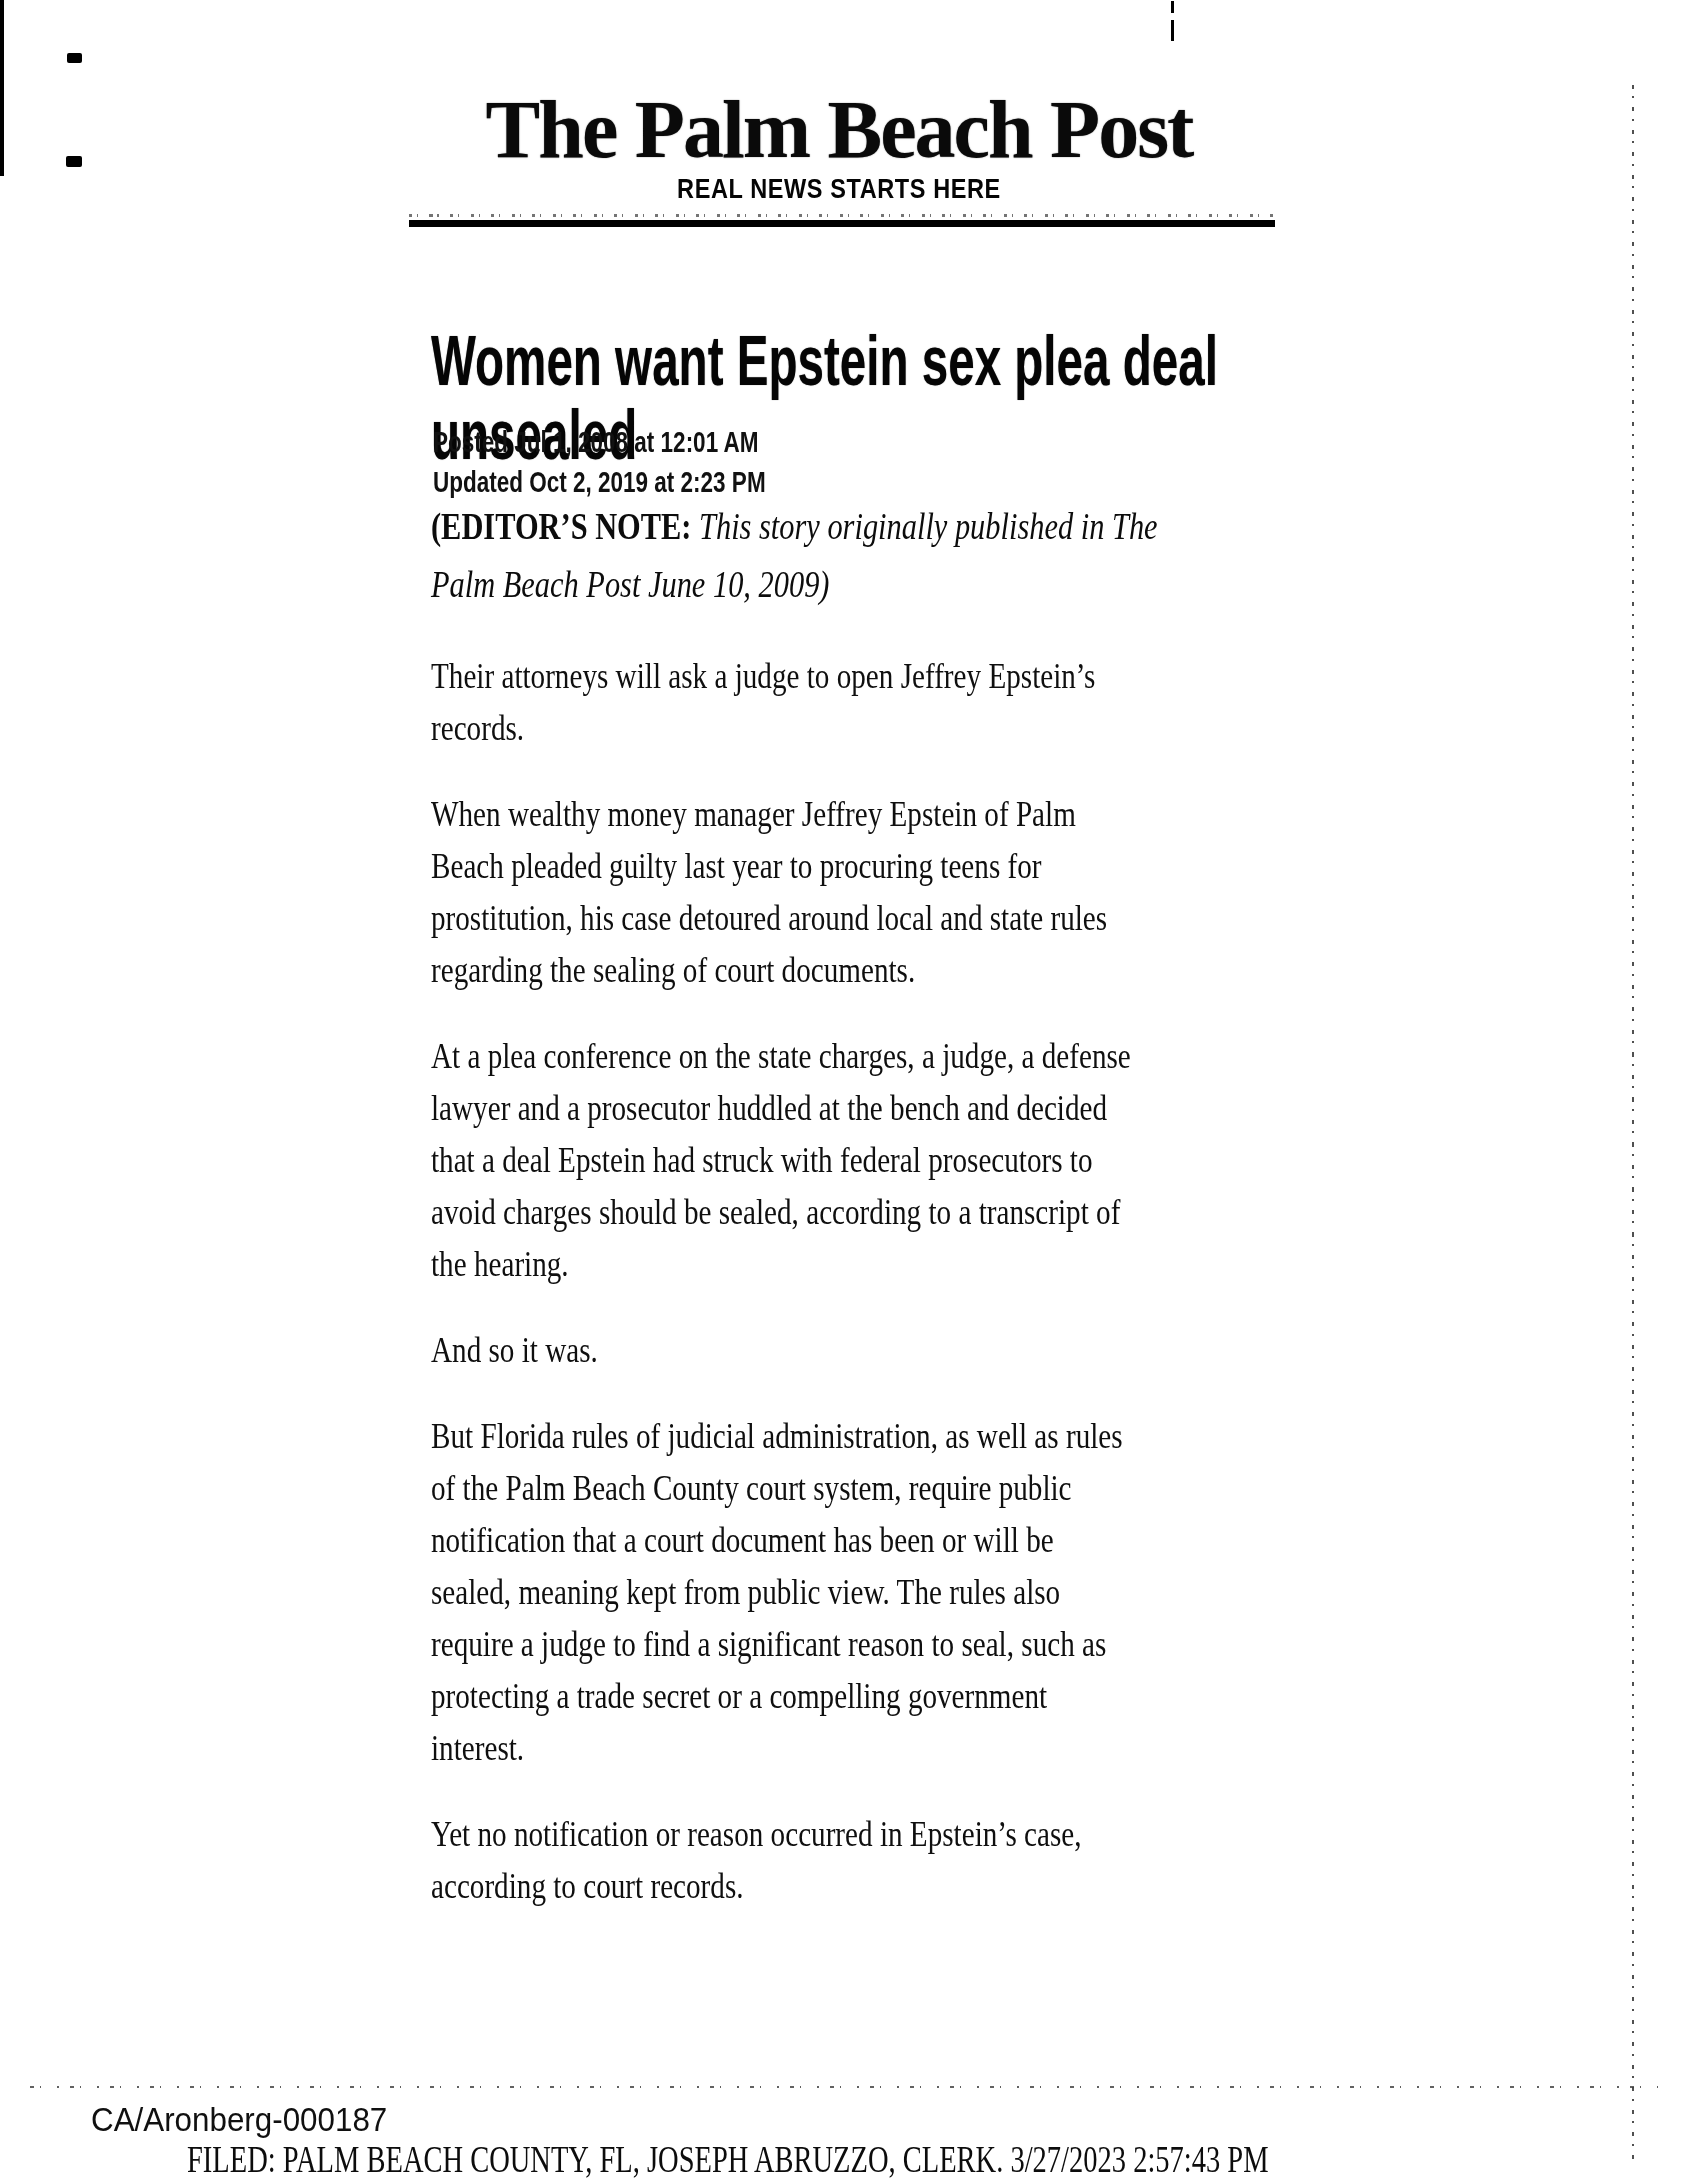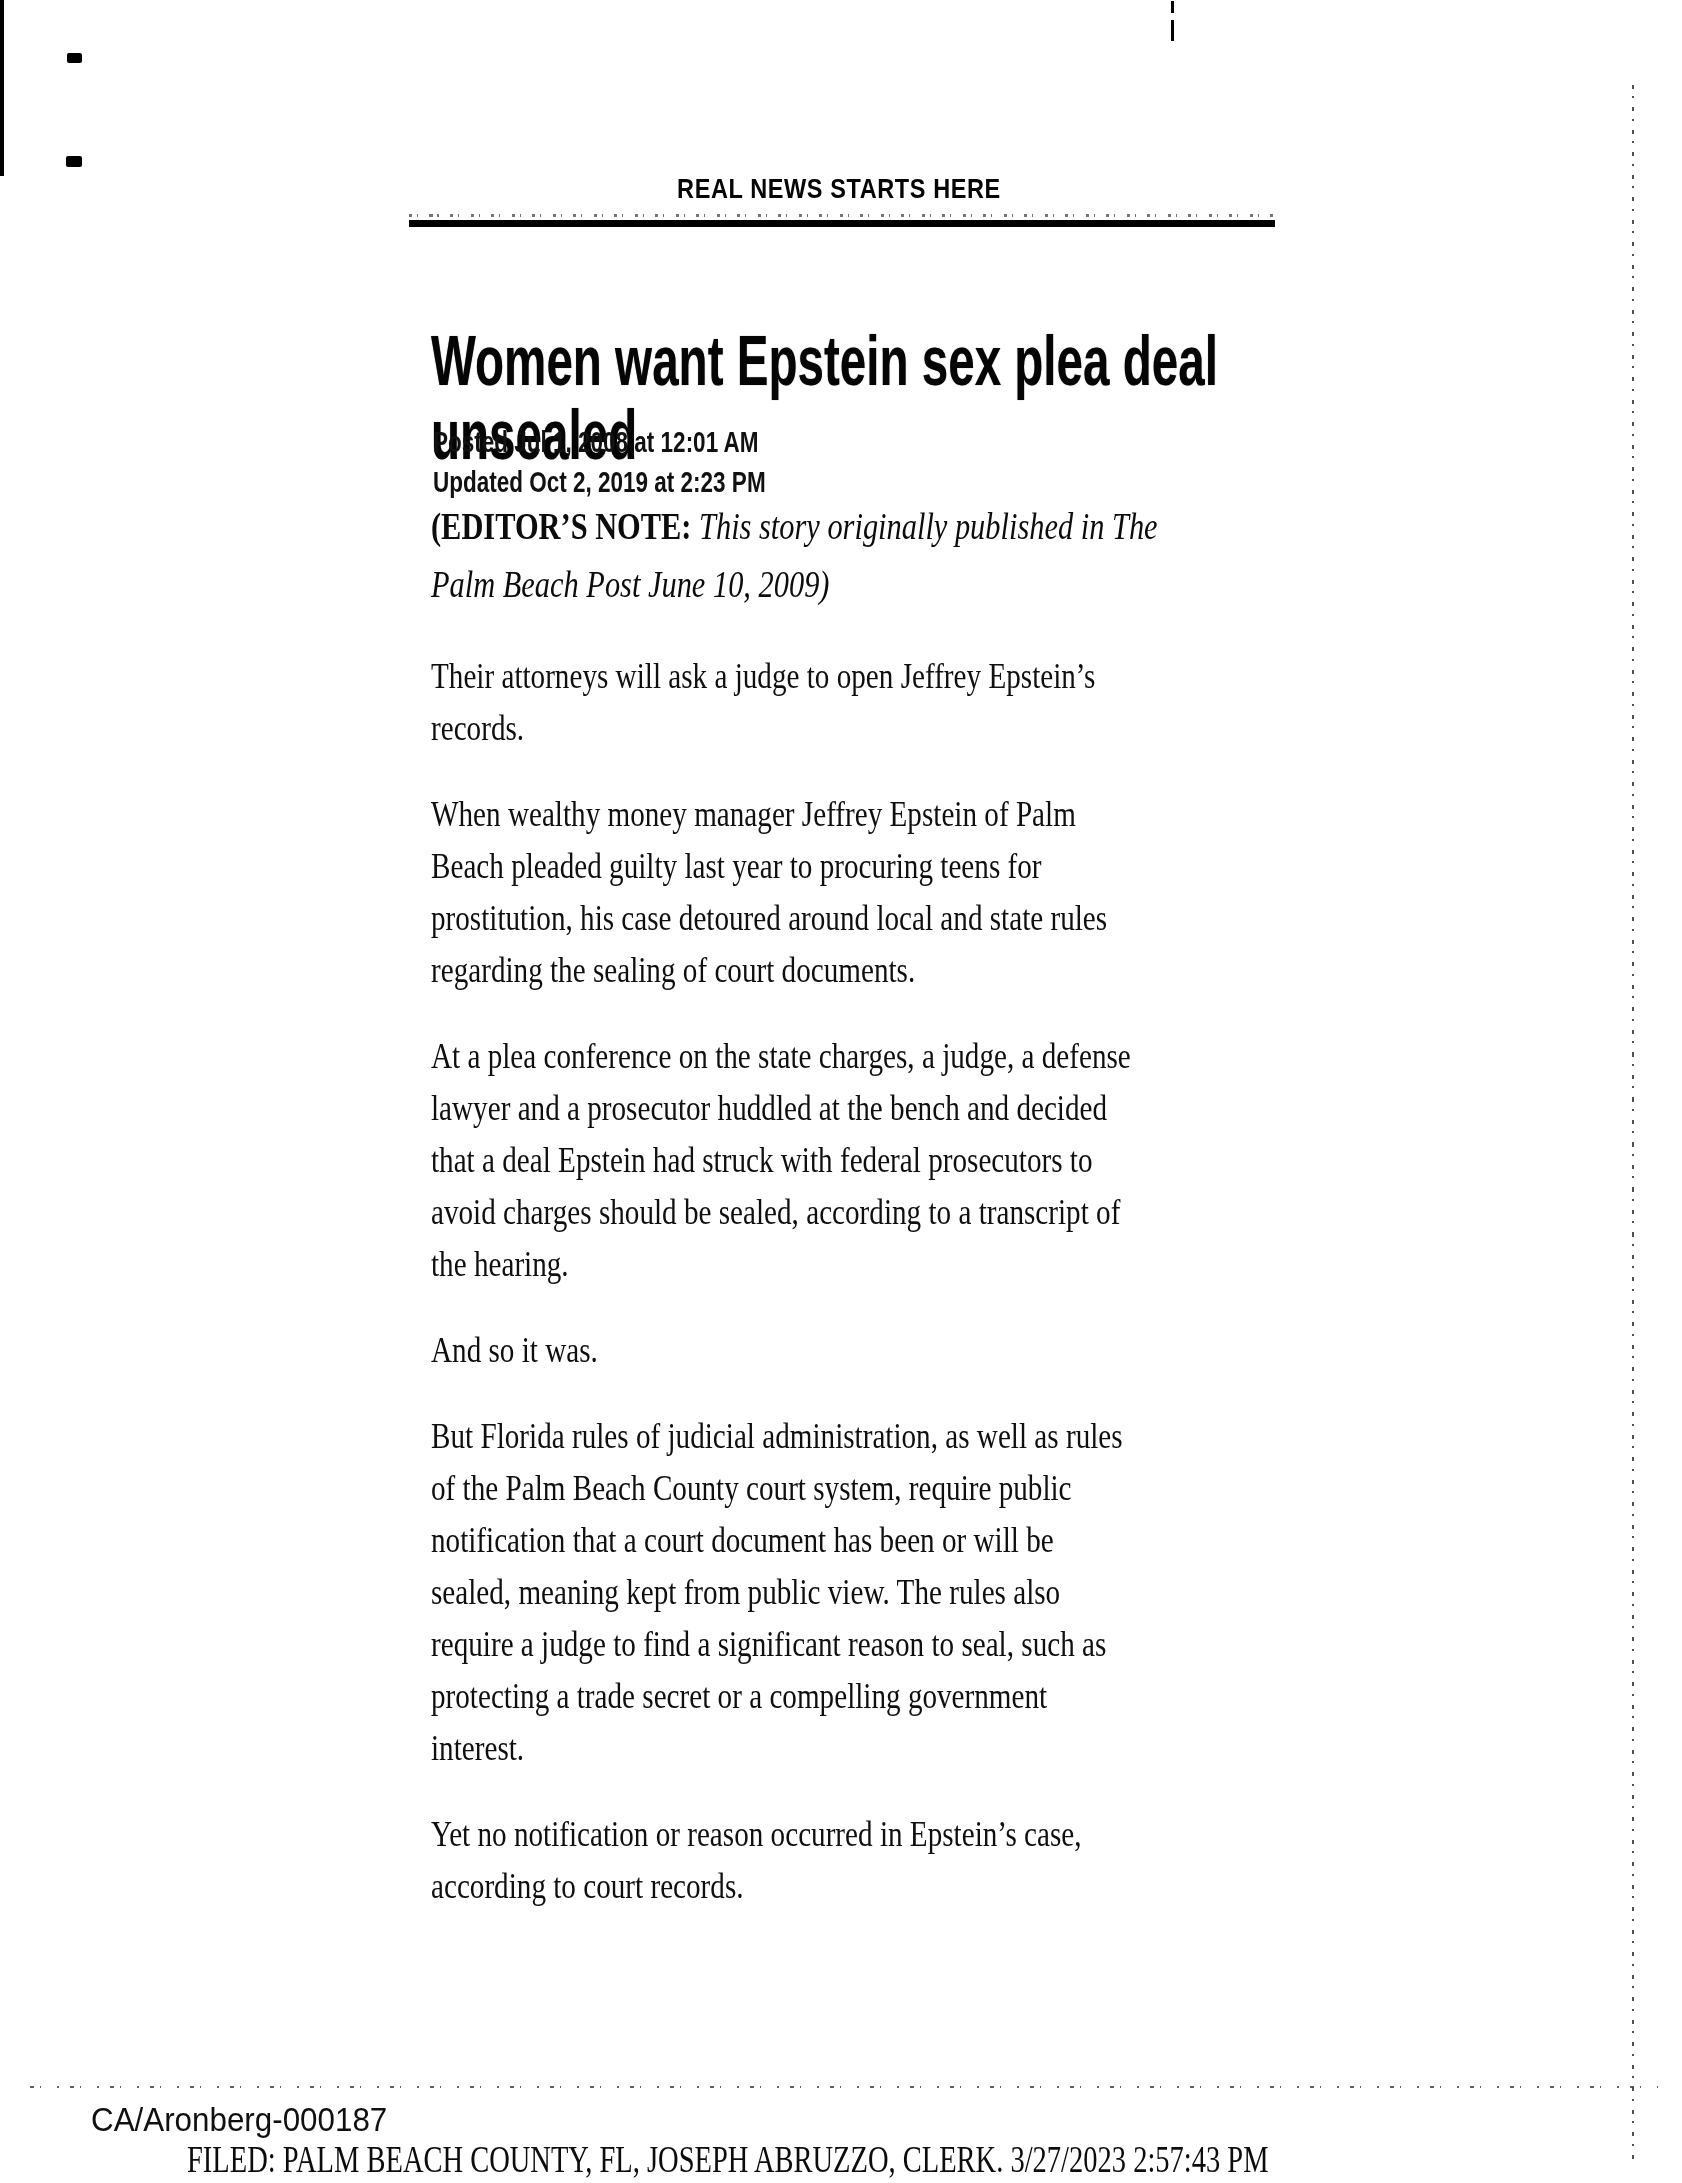--- a/index.html
+++ b/index.html
@@ -104,20 +104,21 @@
 
 <div class="page">
 
   <div class="artifact left-bar"></div>
   <div class="artifact dot-1"></div>
   <div class="artifact dot-2"></div>
   <div class="artifact top-dash-1"></div>
   <div class="artifact top-dash-2"></div>
   <div class="right-dotted-col"></div>
 
+  <div class="masthead">The Palm Beach Post</div>
   <div class="tagline">REAL NEWS STARTS HERE</div>
   <div class="rule-speckle"></div>
   <div class="masthead-rule"></div>
 
   <h1 class="headline">Women want Epstein sex plea deal
 unsealed</h1>
   <div class="timestamp posted">Posted Jul 1, 2008 at 12:01 AM</div>
   <div class="timestamp updated">Updated Oct 2, 2019 at 2:23 PM</div>
 
   <div class="editors-note"><span class="note-label">(EDITOR’S NOTE:</span><span class="note-text"> This story originally published in The

